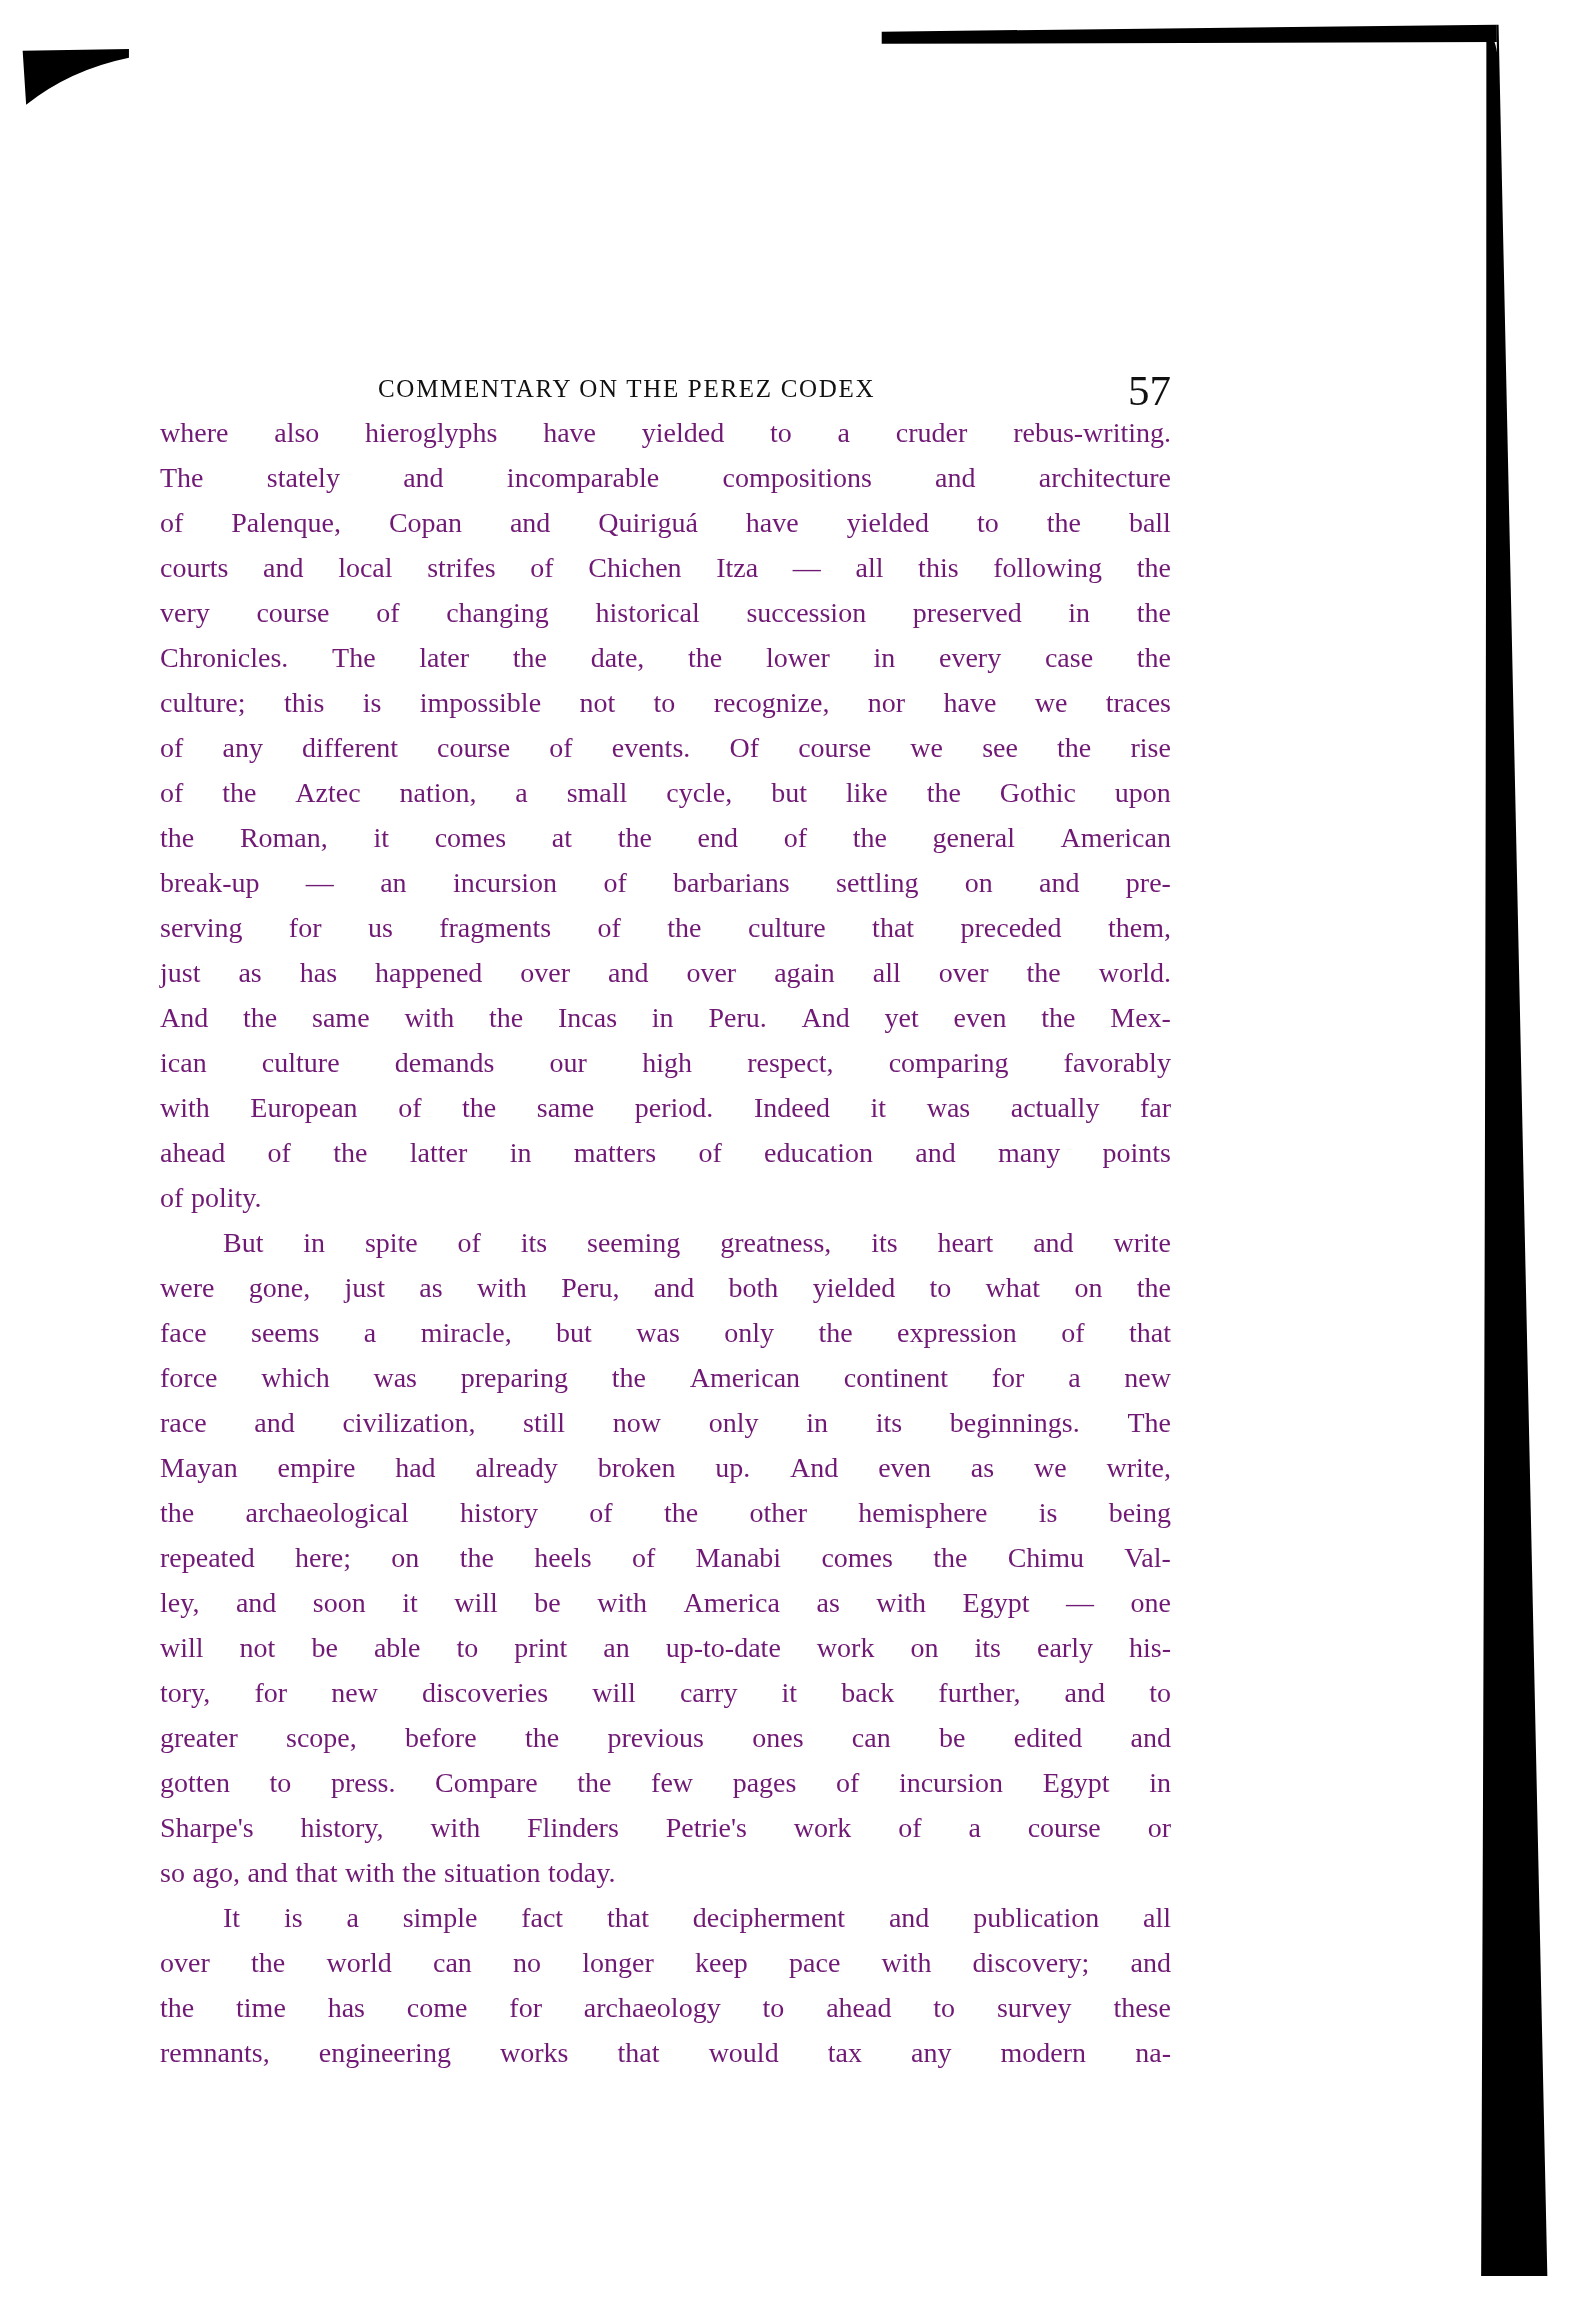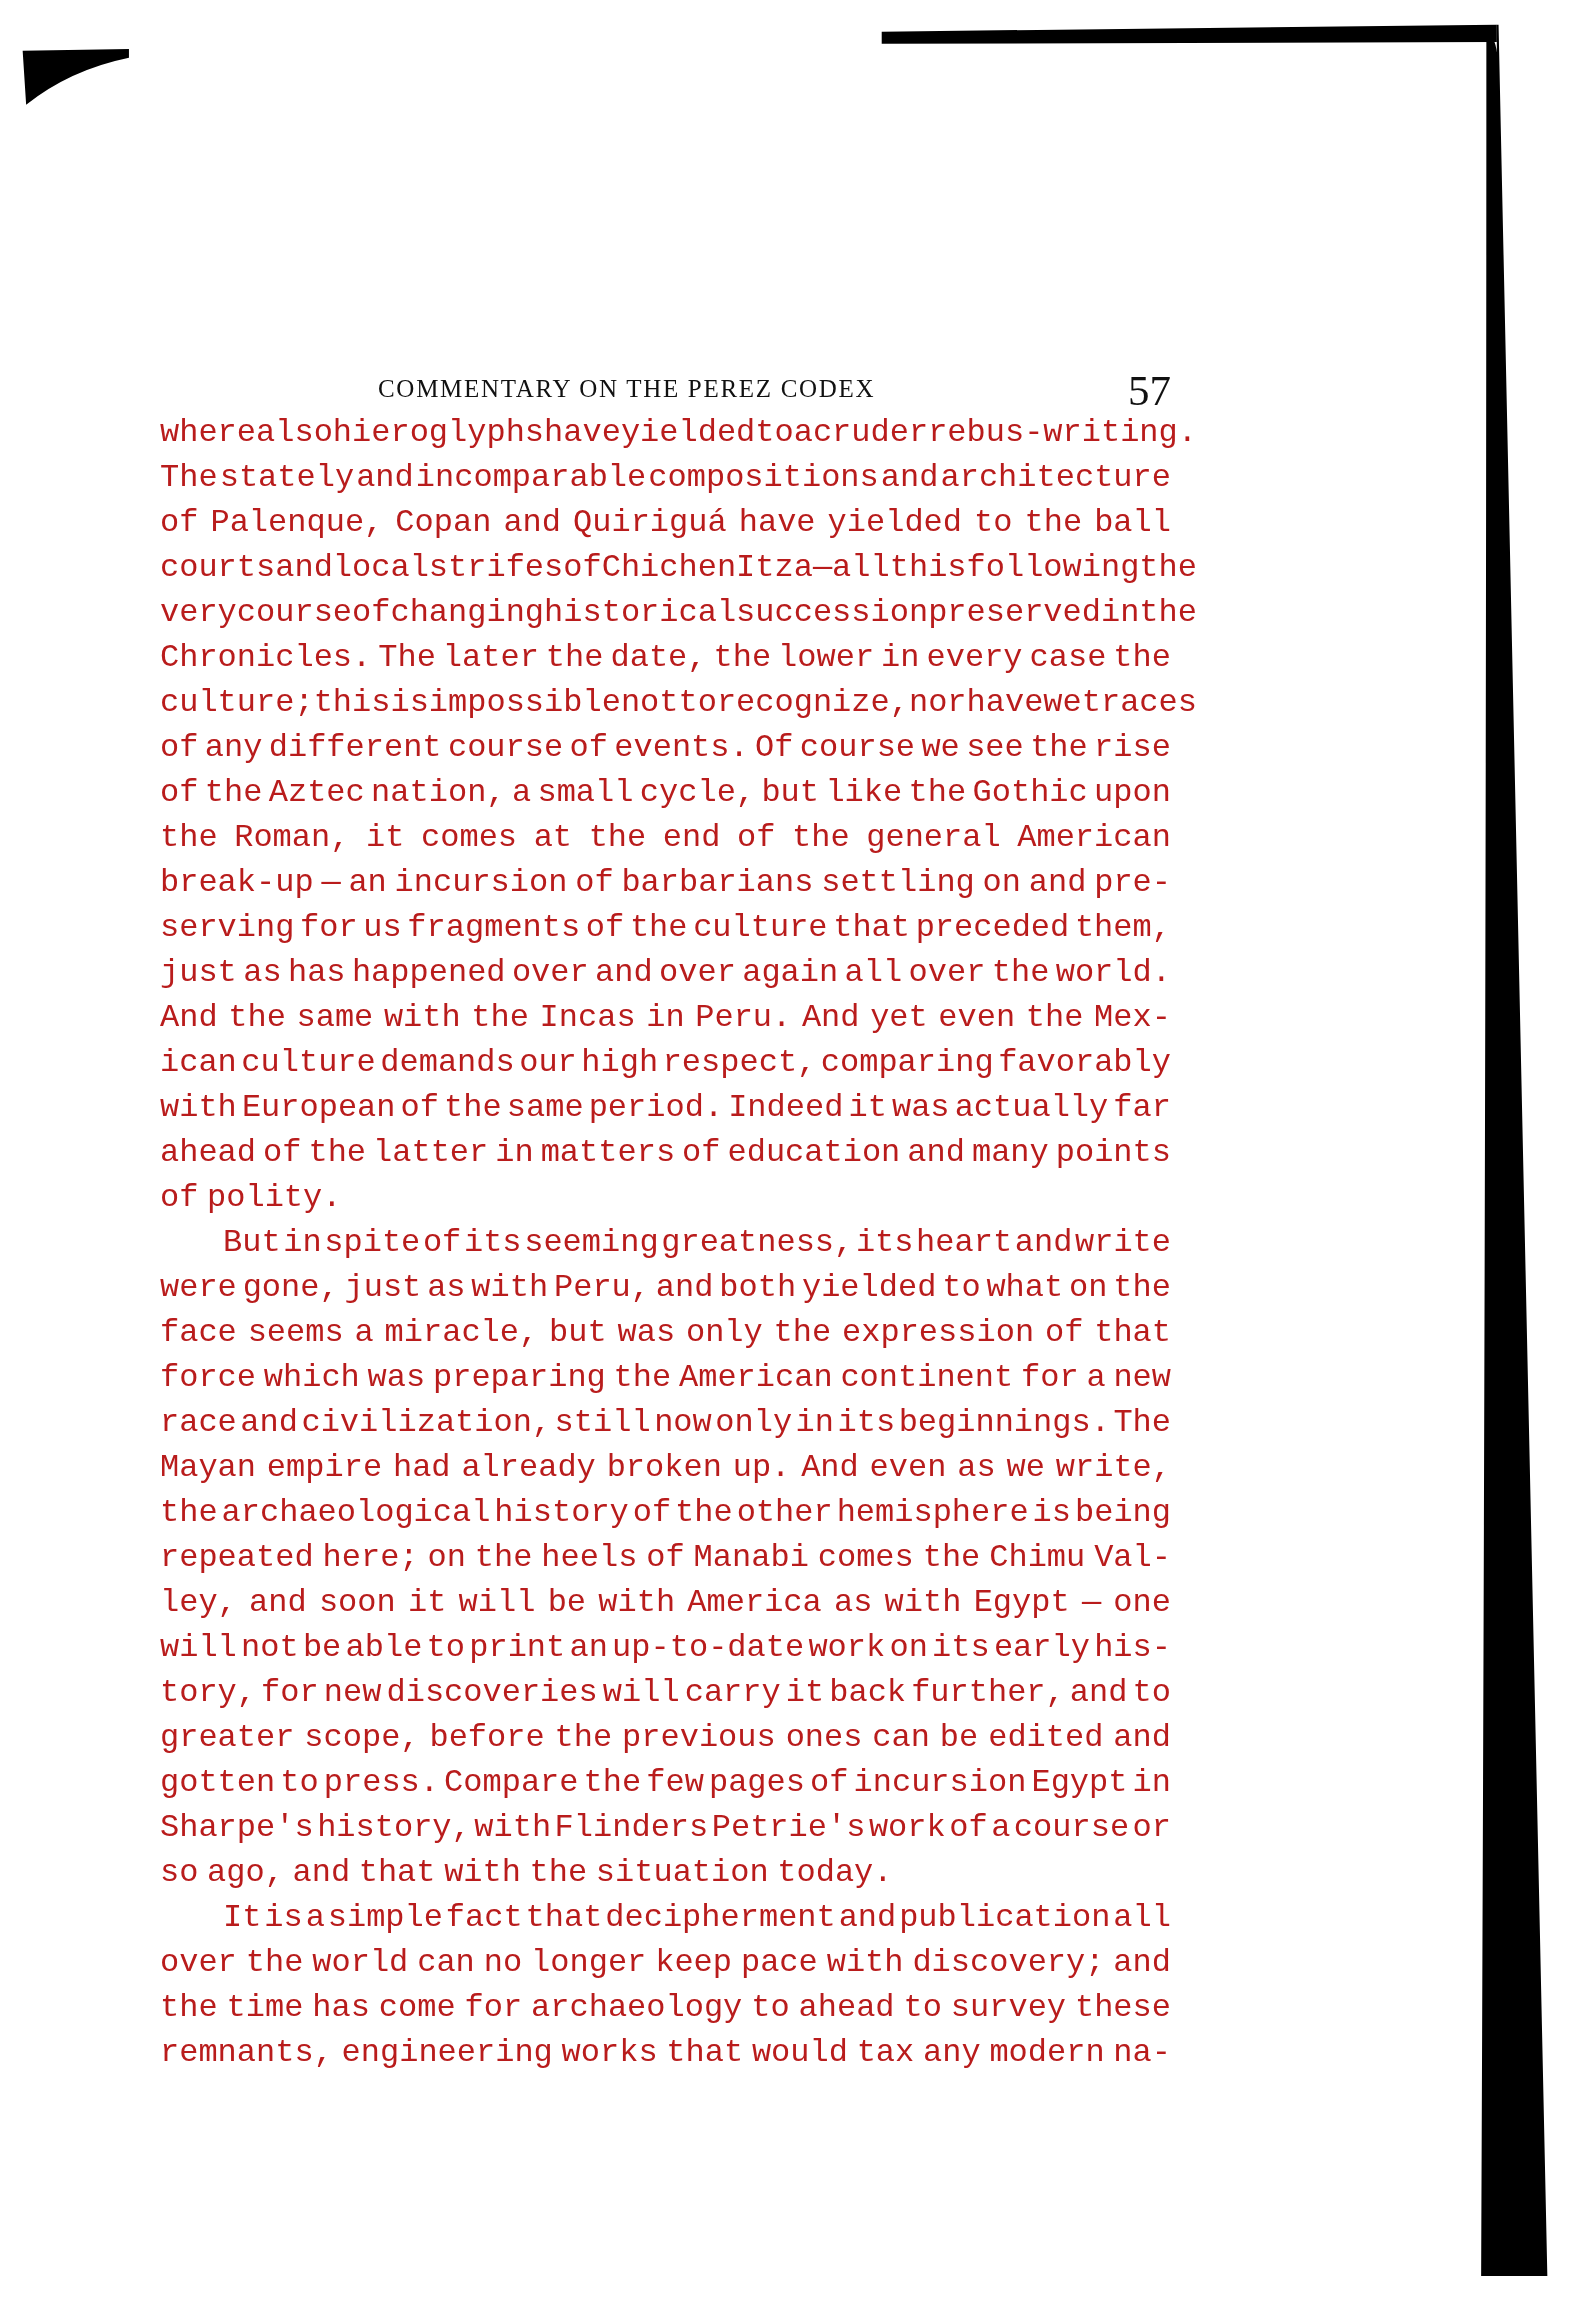--- a/index.html
+++ b/index.html
@@ -4,21 +4,21 @@
 <style>
   html, body { margin:0; padding:0; background:#ffffff; }
   body { width:1570px; height:2319px; position:relative; overflow:hidden; }
   .page { position:absolute; left:0; top:0; width:1570px; height:2319px; background:#fff; }
   .scan-right { position:absolute; left:0; top:0; width:1570px; height:2319px; }
   .running-head { position:absolute; left:160px; top:336px; width:1011px; height:52px;
     font-family:"Liberation Serif", serif; color:#111;margin-top:32px; }
   .running-title { position:absolute; left:218px; top:7px; font-size:25px; letter-spacing:1.7px; }
   .page-num { position:absolute; right:0; top:-1.7px; font-size:43px; }
   .body-text { position:absolute; left:160px; top:410px; width:1011px;
-    font-family:Liberation Mono, monospace; font-size:32px; line-height:45px; color:#b91c1c; }
+    font-family:Liberation Serif, serif; font-size:28px; line-height:45px; color:#701a75; }
   .line { display:block; text-align:justify; text-align-last:justify; white-space:nowrap; height:45px; }
   .line.last { text-align-last:left; }
   .line.indent { padding-left:63px; }
   .line-inner { display:flex; justify-content:space-between; }
   .line.last .line-inner, .line.single .line-inner { justify-content:flex-start; gap:0.27em; }
 </style>
 </head>
 <body>
 
 <div class="page">

